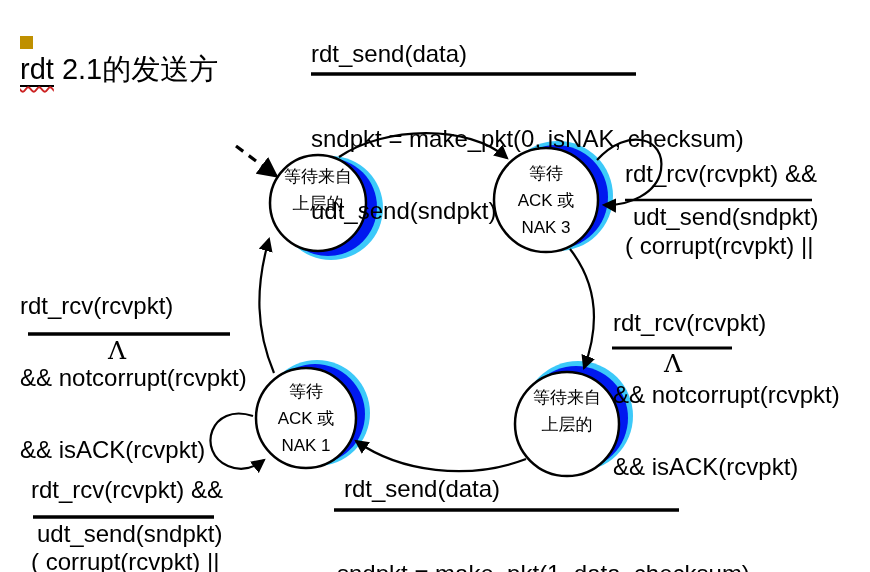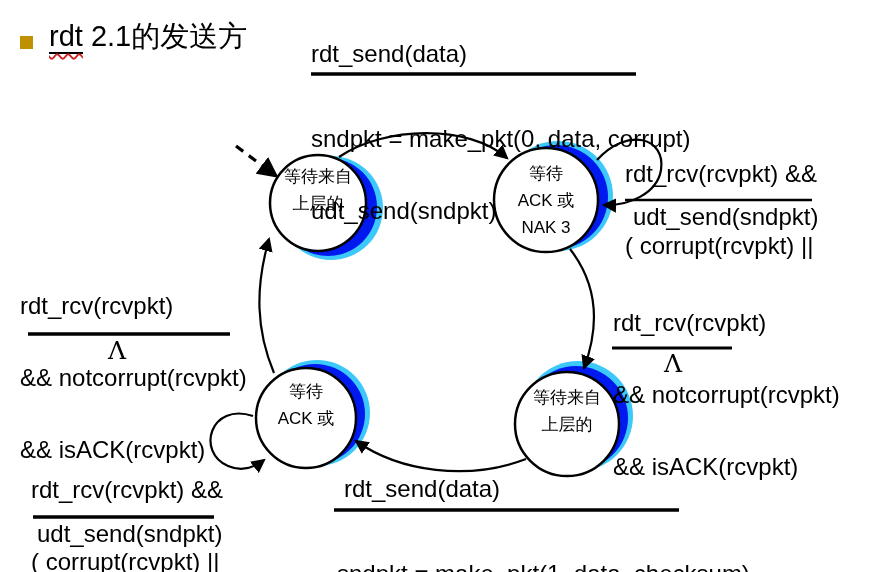--- a/index.html
+++ b/index.html
@@ -1,19 +1,19 @@
 <!DOCTYPE html>
 <html><head>
 <meta charset="utf-8">
 <style>
   html,body{margin:0;padding:0;background:#fff;}
   .slide{position:relative;width:870px;height:572px;background:#ffffff;overflow:hidden;
          font-family:"Liberation Sans",sans-serif;color:#000;}
   
-  .title-row{position:absolute;left:20px;top:16px;display:flex;align-items:flex-start;}
+  .title-row{position:absolute;left:20px;top:16px;display:flex;align-items:flex-start;flex-direction:column;}
   .bullet{width:13px;height:13px;background:#BF9000;margin-top:20px;margin-right:16px;flex:0 0 auto;}
   .title-text{font-size:29px;line-height:40px;white-space:pre;}
   .title-latin{font-family:"Liberation Sans",sans-serif;}
   .u-word{border-bottom:2px solid #000;text-decoration:underline wavy #cc2222;
           text-decoration-thickness:1.5px;text-underline-offset:7px;}
   .title-cn{font-family:"DejaVu Serif","Liberation Serif",serif;}
   
   svg.fsm{position:absolute;left:0;top:0;}
   .lbl{position:absolute;font-size:24px;line-height:24px;white-space:pre;}
   .lbl .ln{display:block;}
@@ -81,29 +81,30 @@
     <span class="ln">上层的</span>
   </div>
   <div class="state-label" style="left:481px;top:160px;">
     <span class="ln">等待</span>
     <span class="ln">ACK 或</span>
     <span class="ln">NAK 3</span>
   </div>
   <div class="state-label" style="left:241px;top:378px;">
     <span class="ln">等待</span>
     <span class="ln">ACK 或</span>
+    <span class="ln">NAK 1</span>
   </div>
   <div class="state-label" style="left:502px;top:384px;">
     <span class="ln">等待来自</span>
     <span class="ln">上层的</span>
   </div>
 
   <div class="lbl" style="left:311px;top:42px;">rdt_send(data)</div>
   <div class="lbl" style="left:311px;top:79px;">
-    <span class="ln">sndpkt = make_pkt(0, data, corrupt)</span>
+    <span class="ln">sndpkt = make_pkt(0, isNAK, checksum)</span>
     <span class="ln">udt_send(sndpkt)</span>
   </div>
 
   <div class="lbl" style="left:625px;top:114px;">
     <span class="ln">rdt_rcv(rcvpkt) &amp;&amp;</span>
     <span class="ln">( corrupt(rcvpkt) ||</span>
   </div>
   <div class="lbl" style="left:633px;top:205px;">udt_send(sndpkt)</div>
 
   <div class="lbl" style="left:613px;top:263px;">

